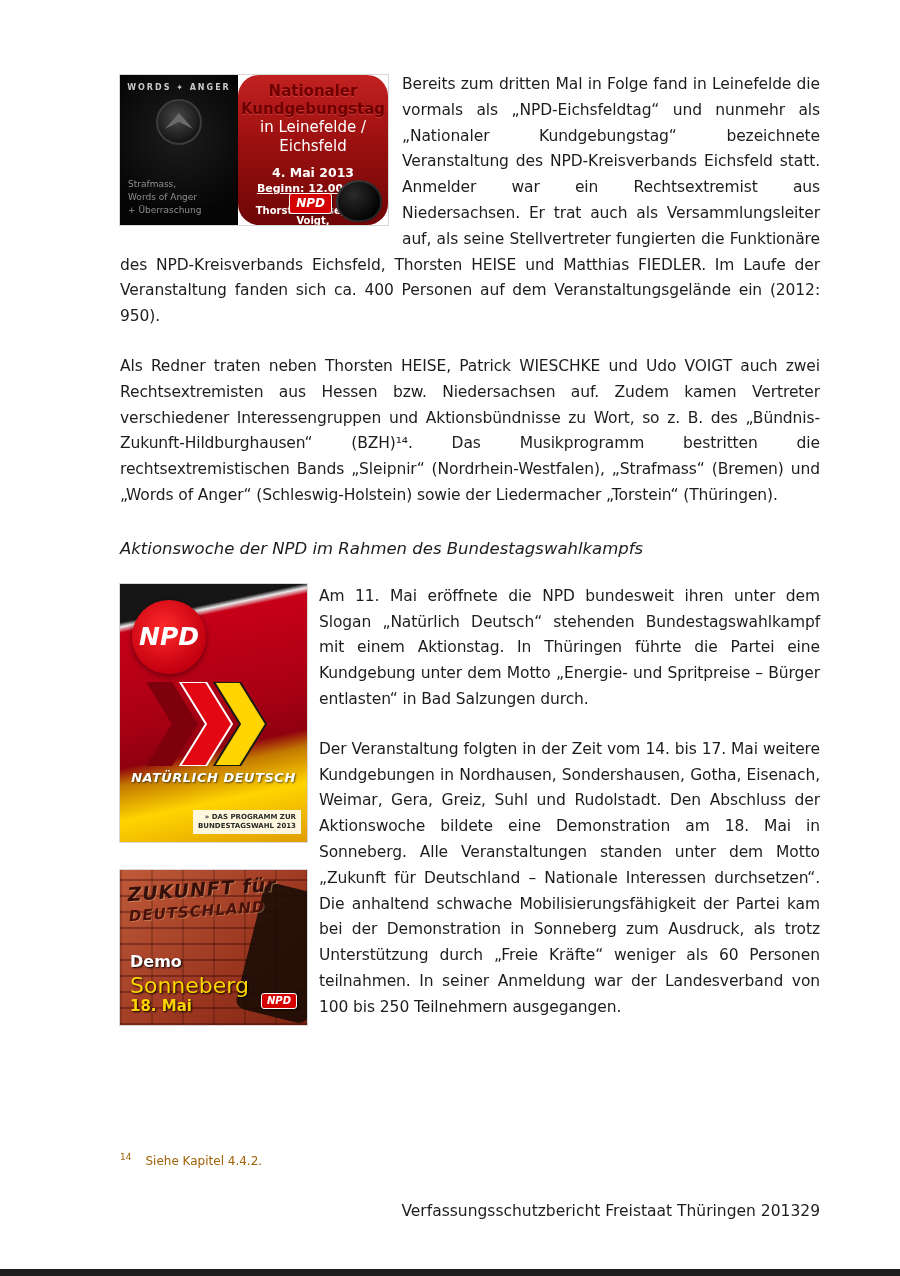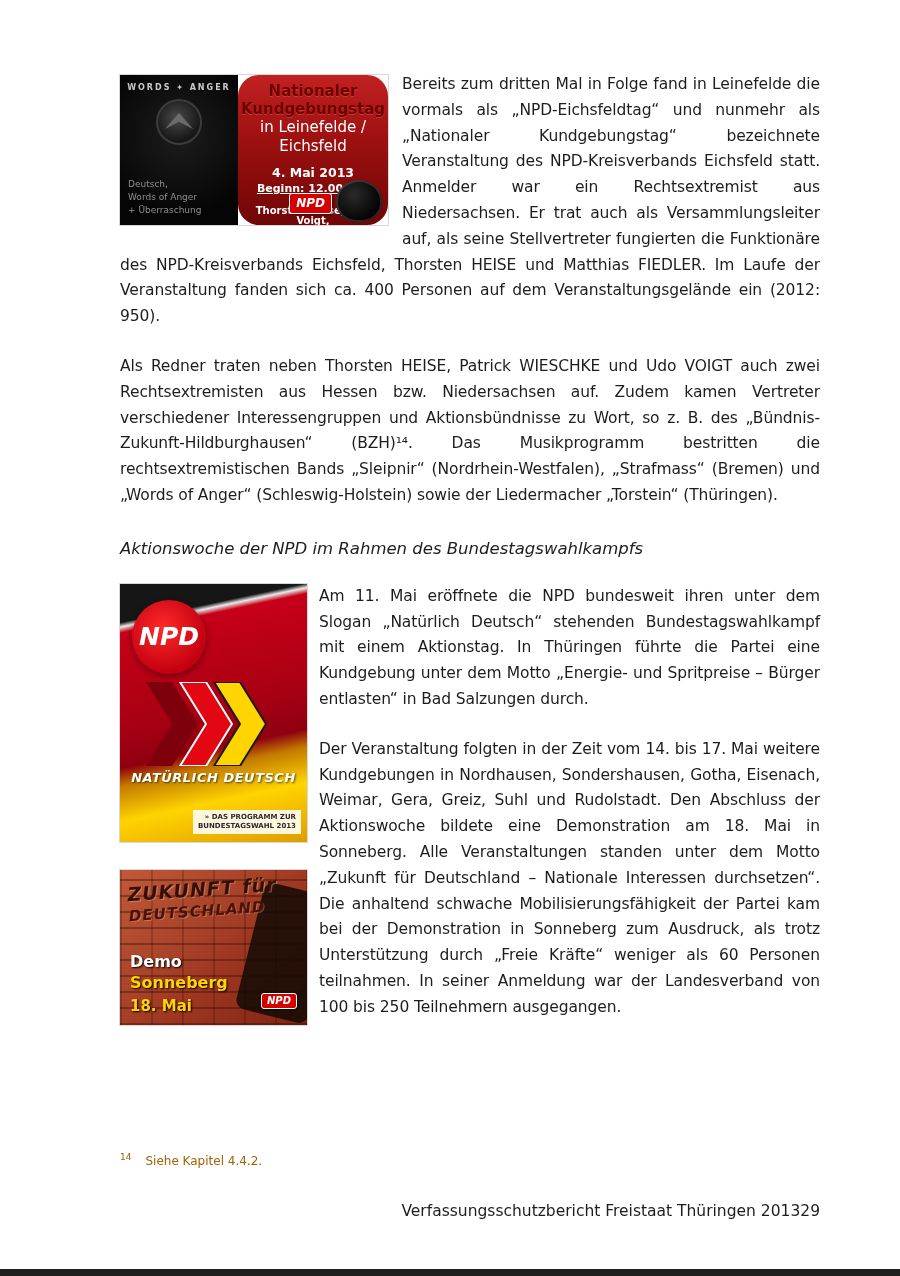--- a/index.html
+++ b/index.html
@@ -124,21 +124,21 @@
   .p3-graffiti { position:absolute; top:8px; left:8px; transform:rotate(-4deg); }
   .p3-graf1 {
     font-weight:bold; font-style:italic; font-size:19px; color:#35100a;
     text-shadow:1px 1px 0 rgba(255,220,160,.35); letter-spacing:1px;
   }
   .p3-graf2 {
     font-weight:bold; font-style:italic; font-size:15px; color:#4a120a;
     text-shadow:1px 1px 0 rgba(255,220,160,.3); letter-spacing:1px; margin-top:2px;
   }
   .p3-demo { position:absolute; left:10px; top:82px; color:#fff; font-weight:bold; font-size:16px; text-shadow:1px 1px 2px #000; }
-  .p3-city { position:absolute; left:10px; top:103px; color:#ffd400; font-weight:bold; font-size:16px; text-shadow:1px 1px 2px #000; }
+  .p3-city { position:absolute; left:10px; top:103px; color:#ffd400; font-weight:normal; font-size:22px; text-shadow:1px 1px 2px #000; }
   .p3-date { position:absolute; left:10px; top:127px; color:#ffd400; font-weight:bold; font-size:15px; text-shadow:1px 1px 2px #000; }
   .p3-npd {
     position:absolute; right:10px; bottom:16px;
     background:#d40000; border:1px solid #fff; border-radius:3px;
     color:#fff; font-weight:bold; font-style:italic; font-size:10px;
     padding:1px 5px 2px; box-shadow:1px 1px 2px rgba(0,0,0,.6);
   }
 
   
   .footnote {
@@ -161,21 +161,21 @@
 
 
     <div>
       <div class="poster1">
         <div class="p1-left">
           <div class="p1-logo-words">WORDS ✦ ANGER</div>
           <div class="p1-emblem">
             <div class="p1-emblem-wing"></div>
           </div>
           <div class="p1-bands">
-            <div>Deutsch,</div>
+            <div>Strafmass,</div>
             <div>Words of Anger</div>
             <div>+ Überraschung</div>
           </div>
         </div>
         <div class="p1-right">
           <div class="p1-title1">Nationaler Kundgebungstag</div>
           <div class="p1-title2">in Leinefelde / Eichsfeld</div>
           <div class="p1-date">4. Mai 2013</div>
           <div class="p1-time">Beginn: 12.00 Uhr</div>
           <div class="p1-redner">Redner:</div>

